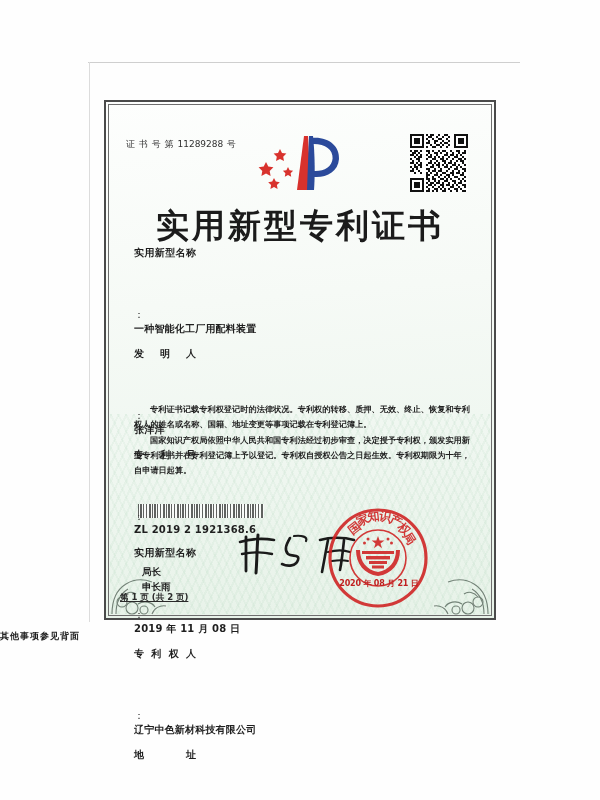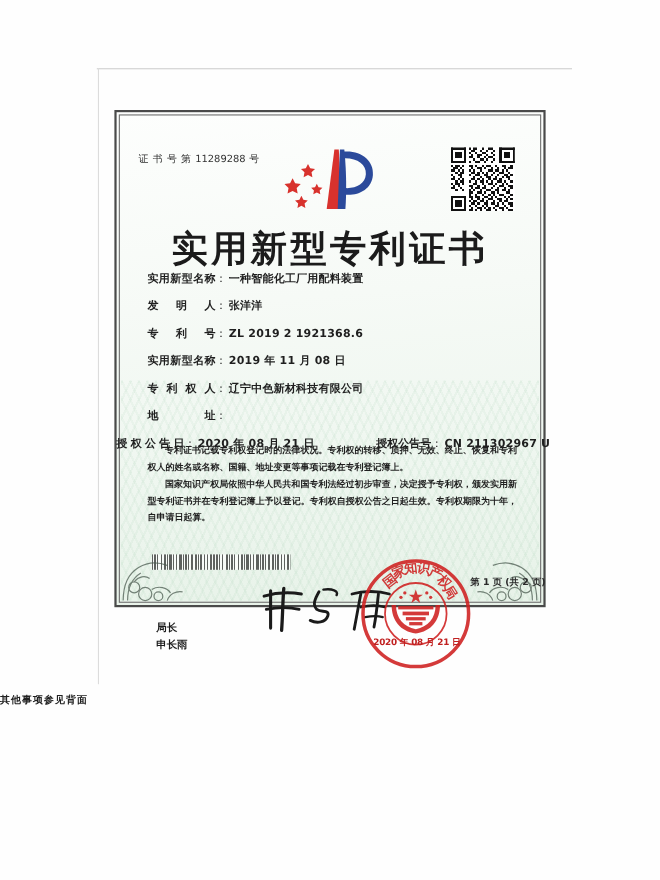--- a/index.html
+++ b/index.html
@@ -33,21 +33,21 @@
     position: absolute;
     left: 89px; top: 62px;
     width: 1px; height: 560px;
     background: #dcdcdc;
   }
 
   
   .certificate {
     position: absolute;
     left: 104px; top: 100px;
-    width: 392px; height: 452px;
+    width: 392px; height: 520px;
     background: linear-gradient(175deg,#fdfefd 0%, #f6faf6 38%, #eef6ef 72%, #e7f2e8 100%);
     box-sizing: border-box;
   }
   
   .cert-frame-outer {
     position: absolute;
     left: 0; top: 0; right: 0; bottom: 0;
     border: 2px solid #4a4a4a;
     box-sizing: border-box;
   }
@@ -121,20 +121,21 @@
     position: absolute;
     left: 30px; right: 24px; top: 146px;
   }
   .field-row {
     display: flex;
     align-items: baseline;
     font-size: 10px;
     color: #1f1f1f;
     margin-bottom: 11px;
     white-space: nowrap;
+    flex-direction: column;
   }
   .field-label {
     display: inline-block;
     width: 62px;
     flex: 0 0 62px;
     text-align: justify;
     text-align-last: justify;
     font-weight: bold;
   }
   .field-colon { margin: 0 2px 0 0; }
@@ -210,24 +211,25 @@
     color: #c02020;
     font-weight: bold;
     letter-spacing: -0.2px;
     white-space: nowrap;
   }
 
   
   .page-indicator {
     position: absolute;
     left: 16px; right: 0; bottom: 16px;
-    text-align: right;
+    text-align: left;
     font-size: 8.5px;
     color: #2a2a2a;
     font-weight: bold;
+    text-decoration: underline;
   }
 
   
   .back-note {
     position: absolute;
     left: 0; right: 0; top: 630px;
     text-align: left;
     font-size: 9px;
     color: #222222;
     font-weight: bold;

